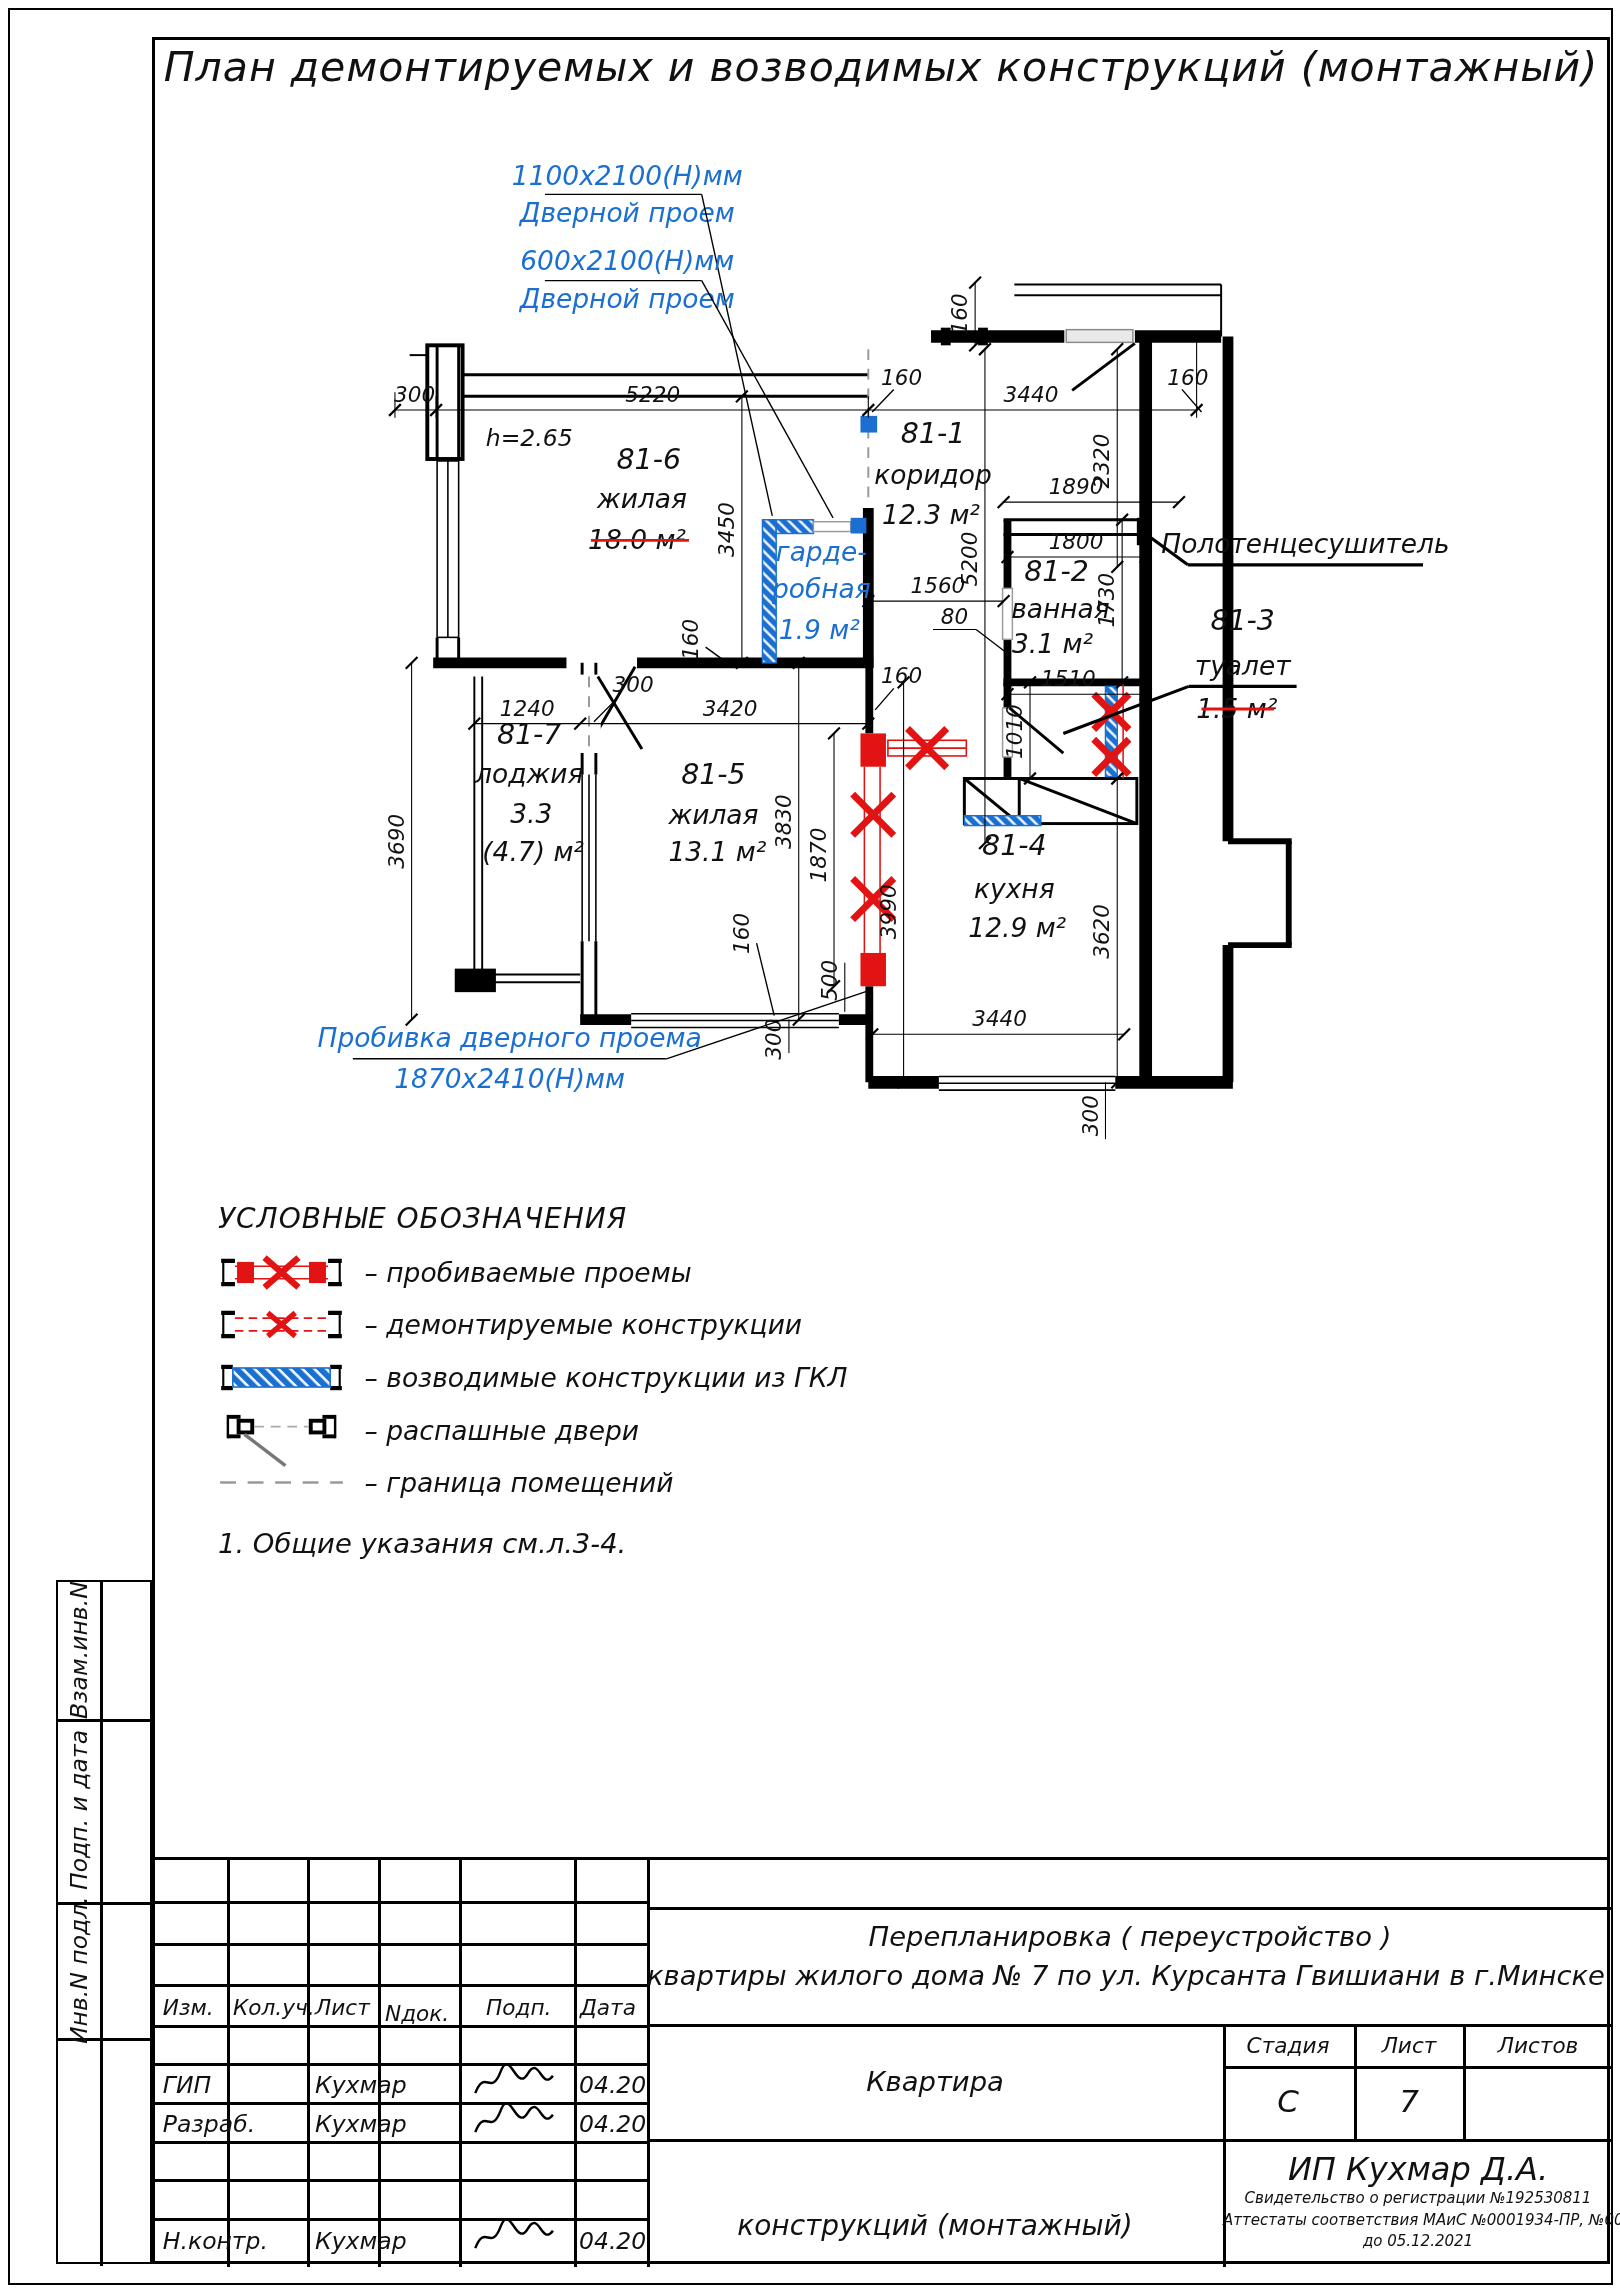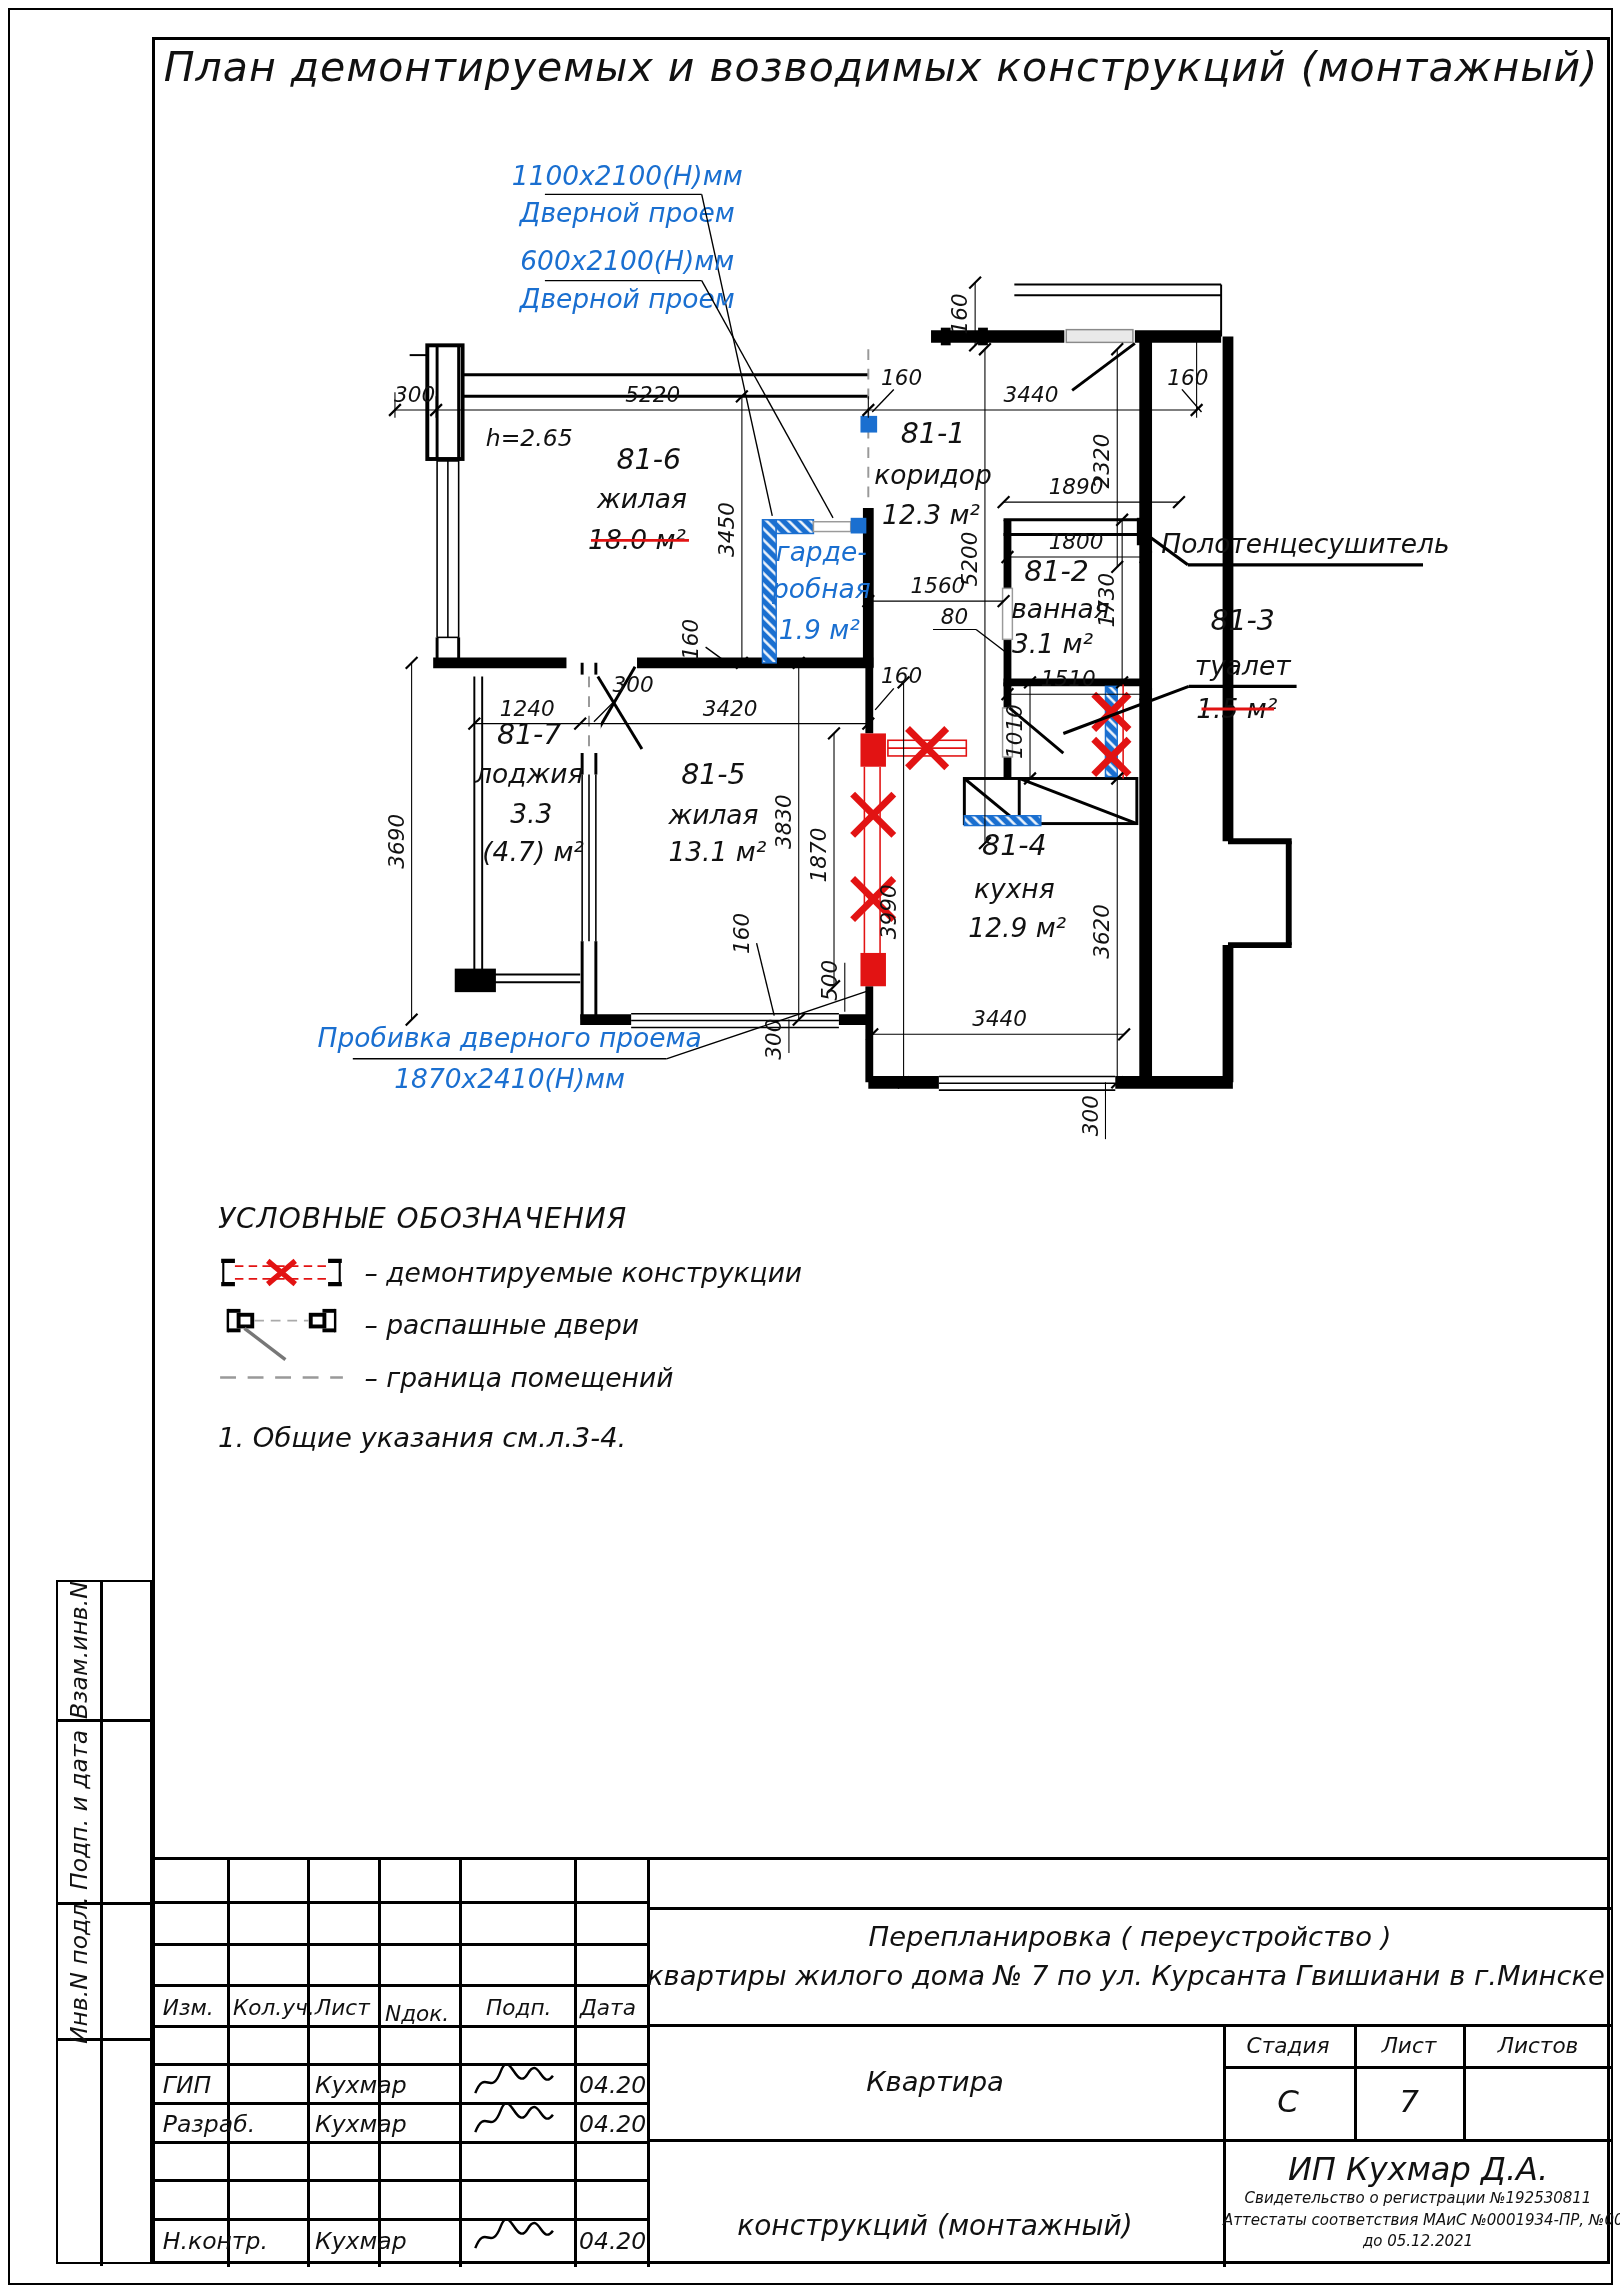--- a/index.html
+++ b/index.html
@@ -363,37 +363,72 @@
 
       <text class="rn" x="1332" y="564">Полотенцесушитель</text>
       <line class="ldr3" x1="1212" y1="576" x2="1452" y2="576"></line>
       <line class="ldr3" x1="1212" y1="576" x2="1174" y2="548"></line>
     </g>
   </svg>
 
   <div class="abs" id="legend">
     <div id="legend-title">УСЛОВНЫЕ ОБОЗНАЧЕНИЯ</div>
 
+    <div class="leg-row">
+      <svg class="leg-sym" viewBox="0 0 120 36">
+        <line x1="3" y1="7" x2="16" y2="7" stroke="#000" stroke-width="4"></line>
+        <line x1="3" y1="29" x2="16" y2="29" stroke="#000" stroke-width="4"></line>
+        <line x1="5" y1="7" x2="5" y2="29" stroke="#000" stroke-width="2"></line>
+        <line x1="104" y1="7" x2="117" y2="7" stroke="#000" stroke-width="4"></line>
+        <line x1="104" y1="29" x2="117" y2="29" stroke="#000" stroke-width="4"></line>
+        <line x1="115" y1="7" x2="115" y2="29" stroke="#000" stroke-width="2"></line>
+        <line x1="16" y1="12" x2="104" y2="12" stroke="#e21313" stroke-width="1.4"></line>
+        <line x1="16" y1="24" x2="104" y2="24" stroke="#e21313" stroke-width="1.4"></line>
+        <rect x="18" y="8" width="16" height="20" fill="#e21313"></rect>
+        <rect x="86" y="8" width="16" height="20" fill="#e21313"></rect>
+        <line x1="44" y1="4" x2="76" y2="32" stroke="#e21313" stroke-width="6"></line>
+        <line x1="44" y1="32" x2="76" y2="4" stroke="#e21313" stroke-width="6"></line>
+      </svg>
+      <span class="leg-label">–  пробиваемые проемы</span>
+    </div>
 
     <div class="leg-row">
       <svg class="leg-sym" viewBox="0 0 120 36">
         <line x1="3" y1="7" x2="16" y2="7" stroke="#000" stroke-width="4"></line>
         <line x1="3" y1="29" x2="16" y2="29" stroke="#000" stroke-width="4"></line>
         <line x1="5" y1="7" x2="5" y2="29" stroke="#000" stroke-width="2"></line>
         <line x1="104" y1="7" x2="117" y2="7" stroke="#000" stroke-width="4"></line>
         <line x1="104" y1="29" x2="117" y2="29" stroke="#000" stroke-width="4"></line>
         <line x1="115" y1="7" x2="115" y2="29" stroke="#000" stroke-width="2"></line>
         <line x1="16" y1="12" x2="104" y2="12" stroke="#e21313" stroke-width="1.8" stroke-dasharray="8 5"></line>
         <line x1="16" y1="24" x2="104" y2="24" stroke="#e21313" stroke-width="1.8" stroke-dasharray="8 5"></line>
         <line x1="47" y1="7" x2="73" y2="29" stroke="#e21313" stroke-width="5"></line>
         <line x1="47" y1="29" x2="73" y2="7" stroke="#e21313" stroke-width="5"></line>
       </svg>
       <span class="leg-label">–  демонтируемые конструкции</span>
     </div>
 
+    <div class="leg-row">
+      <svg class="leg-sym" viewBox="0 0 120 36">
+        <defs>
+          <pattern id="gklp2" patternUnits="userSpaceOnUse" width="8" height="8" patternTransform="rotate(-45)">
+            <rect width="8" height="8" fill="#1a6fd0"></rect>
+            <line x1="1.5" y1="0" x2="1.5" y2="8" stroke="#fff" stroke-width="2.4"></line>
+          </pattern>
+        </defs>
+        <line x1="3" y1="8" x2="14" y2="8" stroke="#000" stroke-width="4"></line>
+        <line x1="3" y1="28" x2="14" y2="28" stroke="#000" stroke-width="4"></line>
+        <line x1="5" y1="8" x2="5" y2="28" stroke="#000" stroke-width="2"></line>
+        <line x1="106" y1="8" x2="117" y2="8" stroke="#000" stroke-width="4"></line>
+        <line x1="106" y1="28" x2="117" y2="28" stroke="#000" stroke-width="4"></line>
+        <line x1="115" y1="8" x2="115" y2="28" stroke="#000" stroke-width="2"></line>
+        <rect x="14" y="9" width="92" height="18" fill="url(#gklp2)" stroke="#1a6fd0" stroke-width="1.5"></rect>
+      </svg>
+      <span class="leg-label">–  возводимые конструкции  из  ГКЛ</span>
+    </div>
 
     <div class="leg-row">
       <svg class="leg-sym" viewBox="0 0 120 40">
         <line x1="5" y1="4" x2="5" y2="28" stroke="#000" stroke-width="2.5"></line>
         <line x1="5" y1="6" x2="18" y2="6" stroke="#000" stroke-width="4"></line>
         <line x1="5" y1="26" x2="18" y2="26" stroke="#000" stroke-width="4"></line>
         <rect x="16" y="10" width="14" height="12" fill="none" stroke="#000" stroke-width="4"></rect>
         <rect x="90" y="10" width="14" height="12" fill="none" stroke="#000" stroke-width="4"></rect>
         <line x1="115" y1="4" x2="115" y2="28" stroke="#000" stroke-width="2.5"></line>
         <line x1="102" y1="6" x2="115" y2="6" stroke="#000" stroke-width="4"></line>

